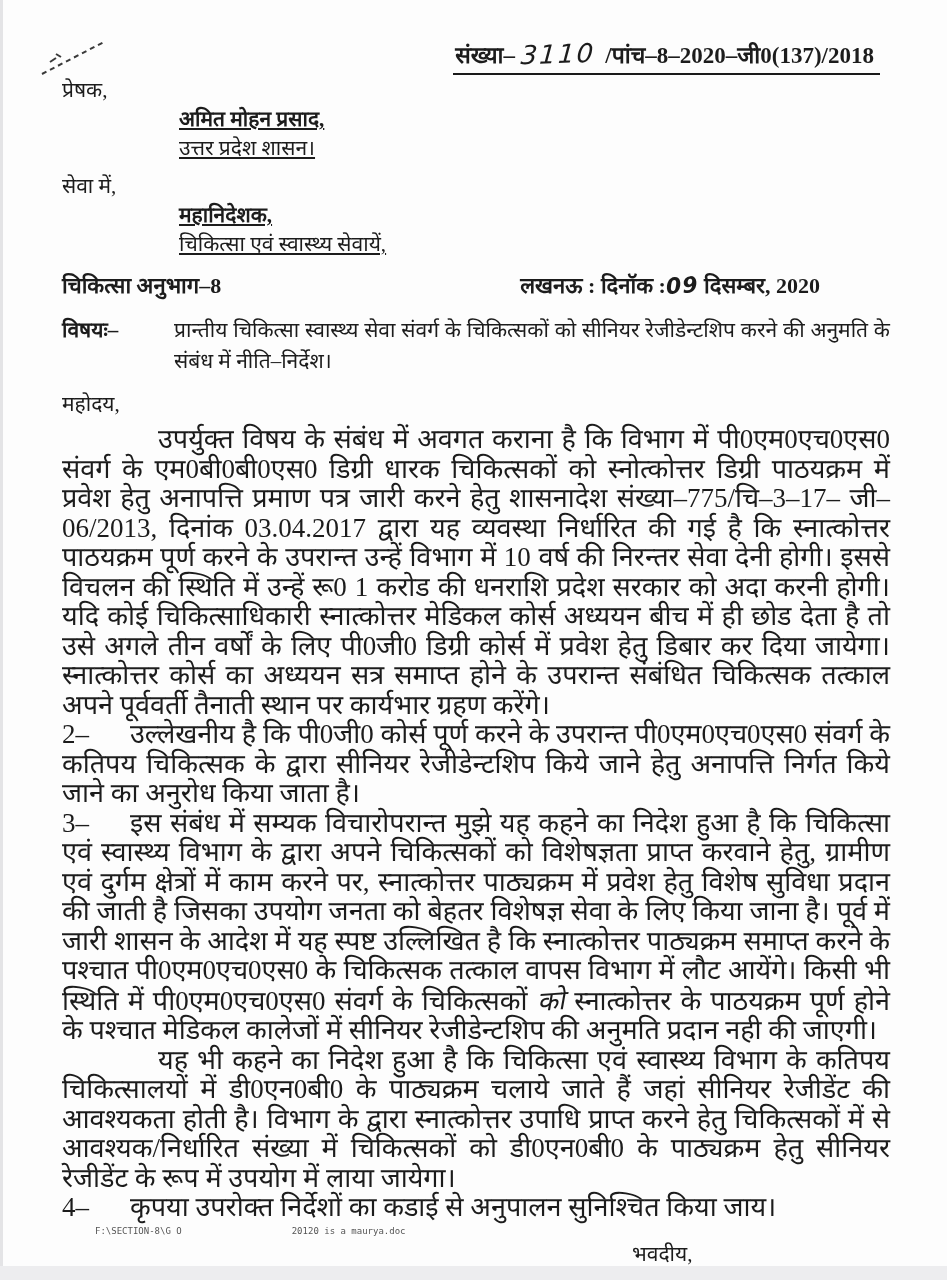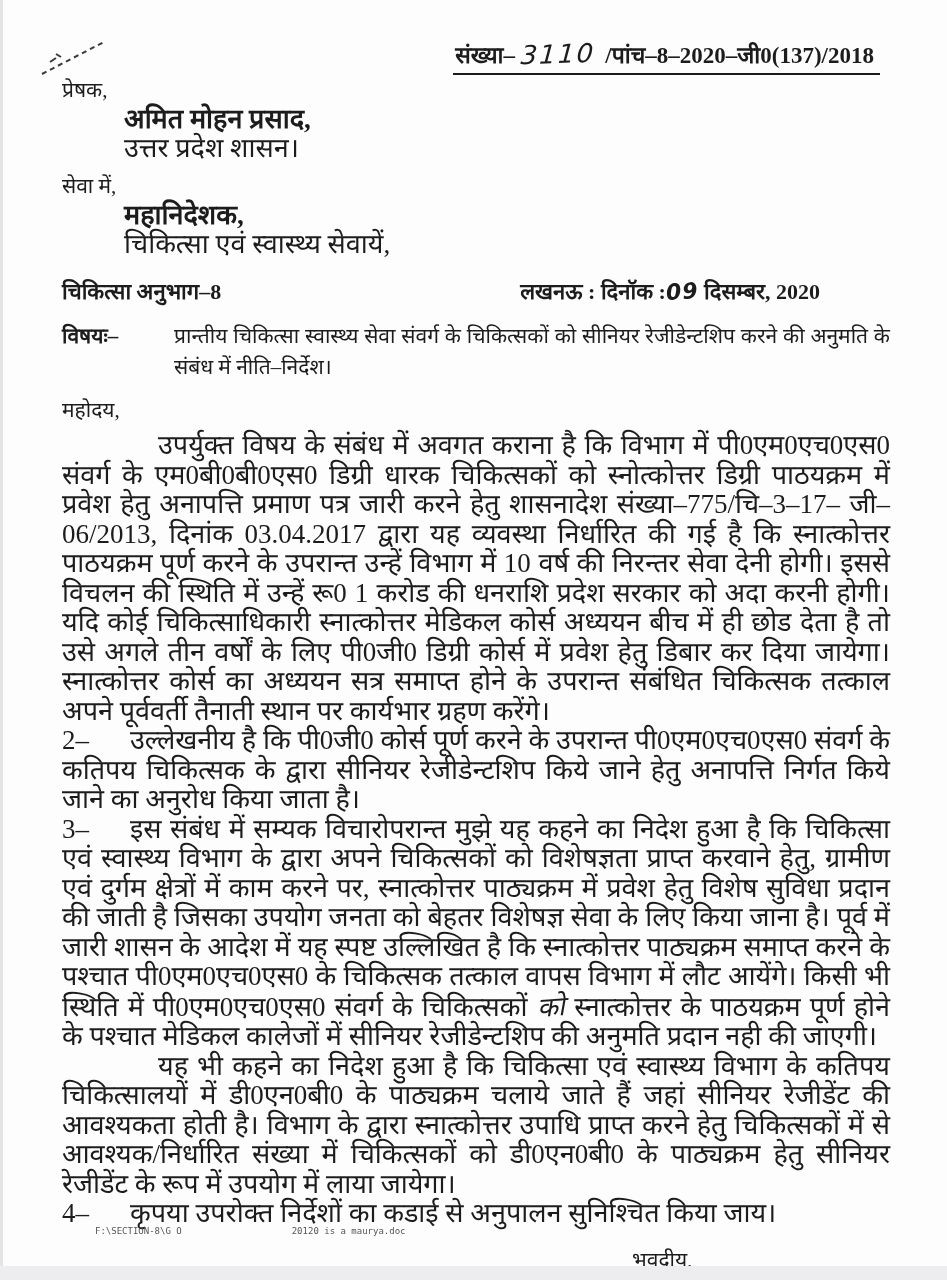--- a/index.html
+++ b/index.html
@@ -48,25 +48,25 @@
     padding:0 10px 0 6px;
   }
   .hand-small{
     display:inline-block;
     font-family:"DejaVu Sans",sans-serif;
     font-style:italic;
     transform:rotate(-4deg);
     letter-spacing:1px;
   }
   .addr-label{font-size:21px;line-height:30px;}
-  .addr-block{margin-left:62px;font-size:27px;line-height:29px;}
+  .addr-block{margin-left:117px;font-size:21px;line-height:29px;text-decoration:underline;}
   .addr-block .bold{font-weight:bold;}
   .section-row{
     display:flex;justify-content:space-between;align-items:baseline;
-    margin-top:16px;font-weight:bold;font-size:22px;
+    margin-top:10px;font-weight:bold;font-size:22px;
   }
   .dateline{white-space:nowrap;margin-right:70px;}
   .subject-row{
     display:flex;margin-top:16px;font-size:21px;line-height:31px;justify-content:center;
   }
   .subject-label{font-weight:bold;flex:0 0 112px;}
   .subject-text{flex:1;text-align:justify;}
   .salutation{font-size:21px;margin-top:12px;}
   .para{
     font-size:27px;line-height:29.5px;text-align:justify;

